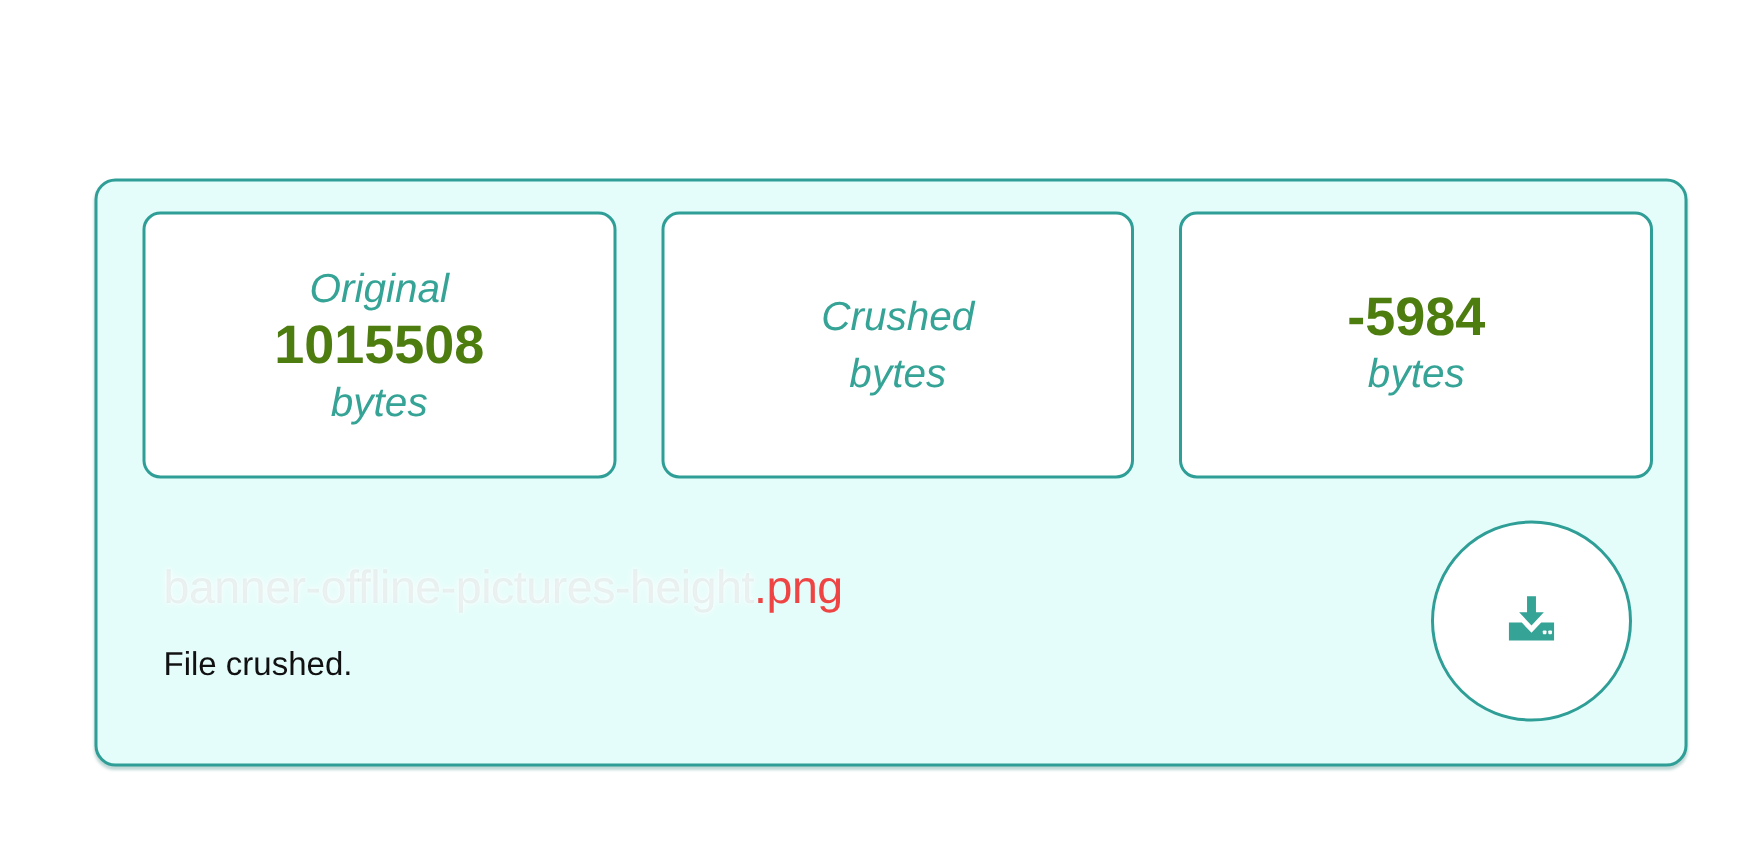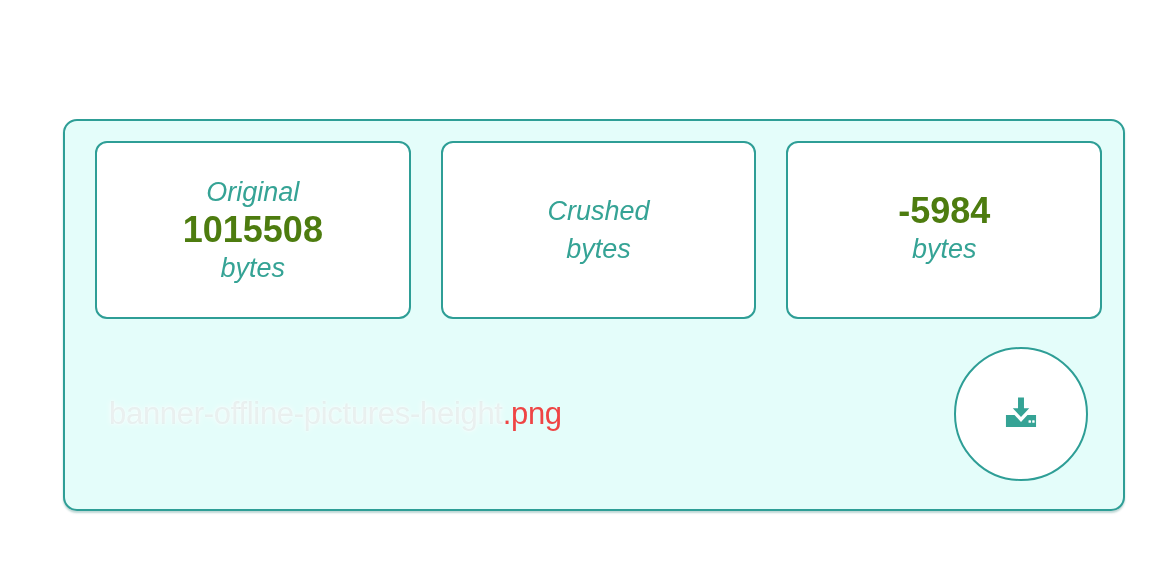--- a/index.html
+++ b/index.html
@@ -190,20 +190,21 @@
       </div>
 
     </div>
 
     <div class="file-row">
 
       <div class="file-info">
         <div class="file-name">
           <span class="redacted">banner-offline-pictures-height</span><span class="extension">.png</span>
         </div>
+        <div class="file-status">File crushed.</div>
       </div>
 
       <div class="download-button">
         <svg class="download-icon" viewBox="0 0 24 24" aria-hidden="true">
           <path d="M10.3 2.6h3.4v6.1h3.0l-4.7 5.0-4.7-5.0h3.0z" fill="#35a395"></path>
           <path d="M3.4 12.6h4.9l3.7 3.9 3.7-3.9h4.9v6.8H3.4z" fill="#35a395"></path>
           <rect x="16.3" y="15.6" width="1.4" height="1.4" rx="0.3" fill="#ffffff"></rect>
           <rect x="18.4" y="15.6" width="1.4" height="1.4" rx="0.3" fill="#ffffff"></rect>
         </svg>
       </div>

